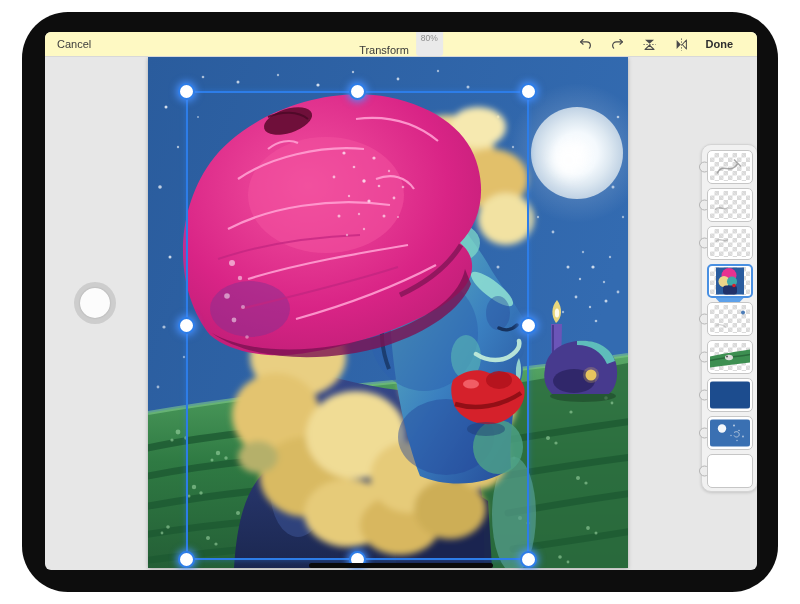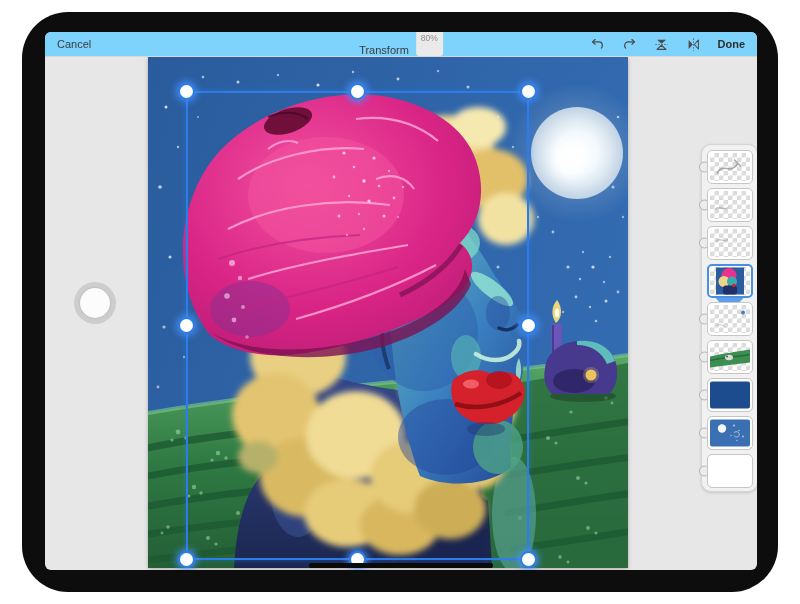--- a/index.html
+++ b/index.html
@@ -4,27 +4,27 @@
 <style>
   html,body{margin:0;padding:0;background:#ffffff;}
   body{width:800px;height:604px;font-family:"Liberation Sans",sans-serif;-webkit-font-smoothing:antialiased;}
   .page{position:relative;width:800px;height:604px;background:#fff;overflow:hidden;}
 
   
   .ipad{position:absolute;left:22px;top:12px;width:756px;height:580px;background:#0d0d0d;border-radius:46px;}
   .screen{position:absolute;left:23px;top:20px;width:712px;height:538px;background:#e7e7e7;border-radius:6px;overflow:hidden;}
 
   
-  .toolbar{position:absolute;left:0;top:0;width:100%;height:25px;background:#7dd3fc;border-bottom:1px solid #d8d8d8;display:flex;align-items:center;box-sizing:border-box;z-index:30;}
+  .toolbar{position:absolute;left:0;top:0;width:100%;height:25px;background:#fef9c3;border-bottom:1px solid #d8d8d8;display:flex;align-items:center;box-sizing:border-box;z-index:30;}
   .tb-btn{font-size:11px;color:#3c3c3c;background:none;border:none;padding:0;font-family:inherit;line-height:1;}
   .cancel{margin-left:12px;}
   .tb-center{position:absolute;left:50%;top:0;height:24px;transform:translateX(-50%);display:flex;align-items:flex-end;gap:7px;}
   .tb-title{font-size:11px;color:#3a3a3a;}
   .badge{font-size:8.5px;color:#8e8e8e;background:#eaeaea;border-radius:3px;padding:14px 5px;line-height:1;}
-  .tb-right{margin-left:auto;display:flex;align-items:center;gap:17px;margin-right:12px;}
+  .tb-right{margin-left:auto;display:flex;align-items:center;gap:17px;margin-right:24px;}
   .icon-btn{width:15px;height:15px;background:none;border:none;padding:0;display:flex;align-items:center;justify-content:center;}
   .icon-btn svg{width:15px;height:15px;display:block;}
   .done{font-weight:700;color:#2e2e2e;}
 
   
   .workspace{position:absolute;left:0;top:25px;width:712px;height:513px;}
 
   .touch-shortcut{position:absolute;left:29px;top:225px;width:42px;height:42px;border-radius:50%;background:rgba(172,172,172,.45);border:none;padding:0;}
   .touch-inner{position:absolute;left:50%;top:50%;width:30px;height:30px;border-radius:50%;background:#fcfcfc;transform:translate(-50%,-50%);box-shadow:0 0 2px rgba(0,0,0,.2);}
 

